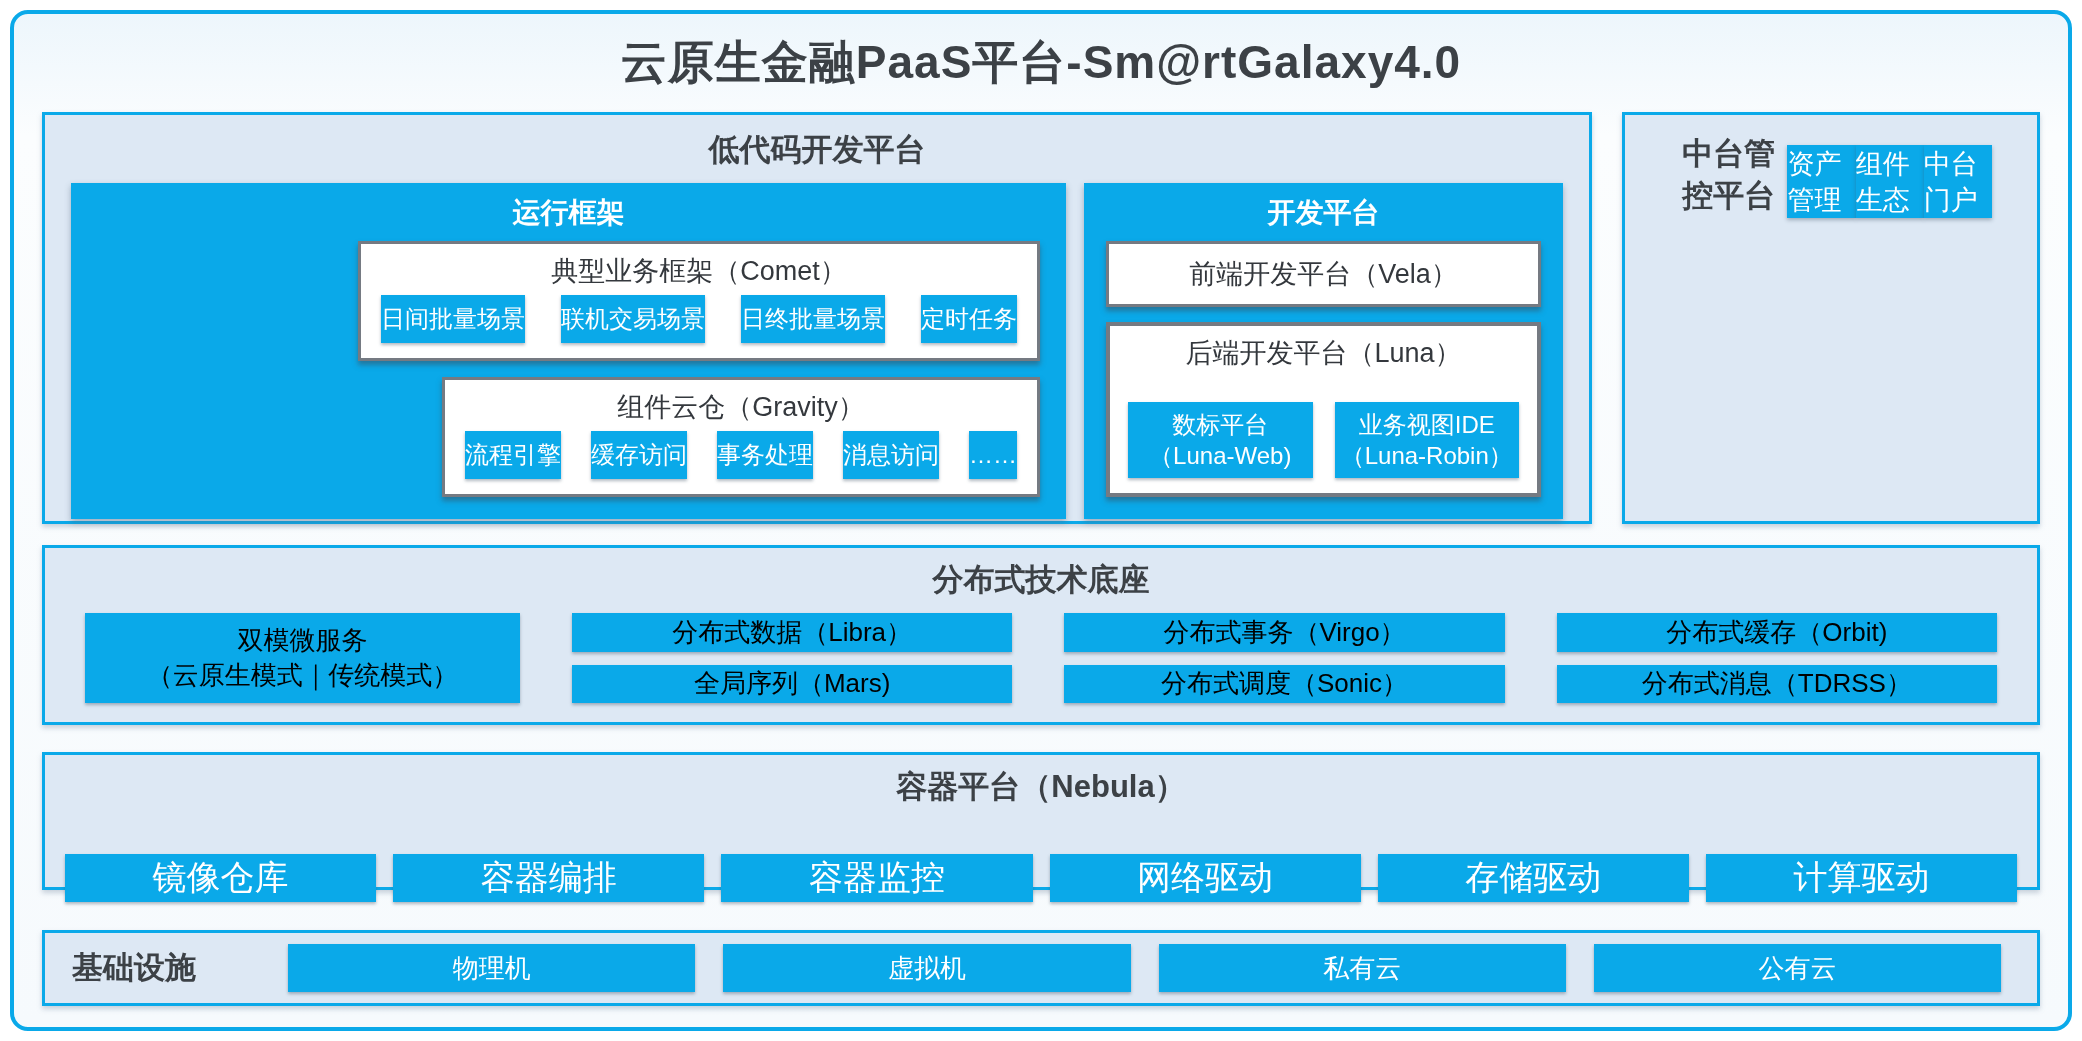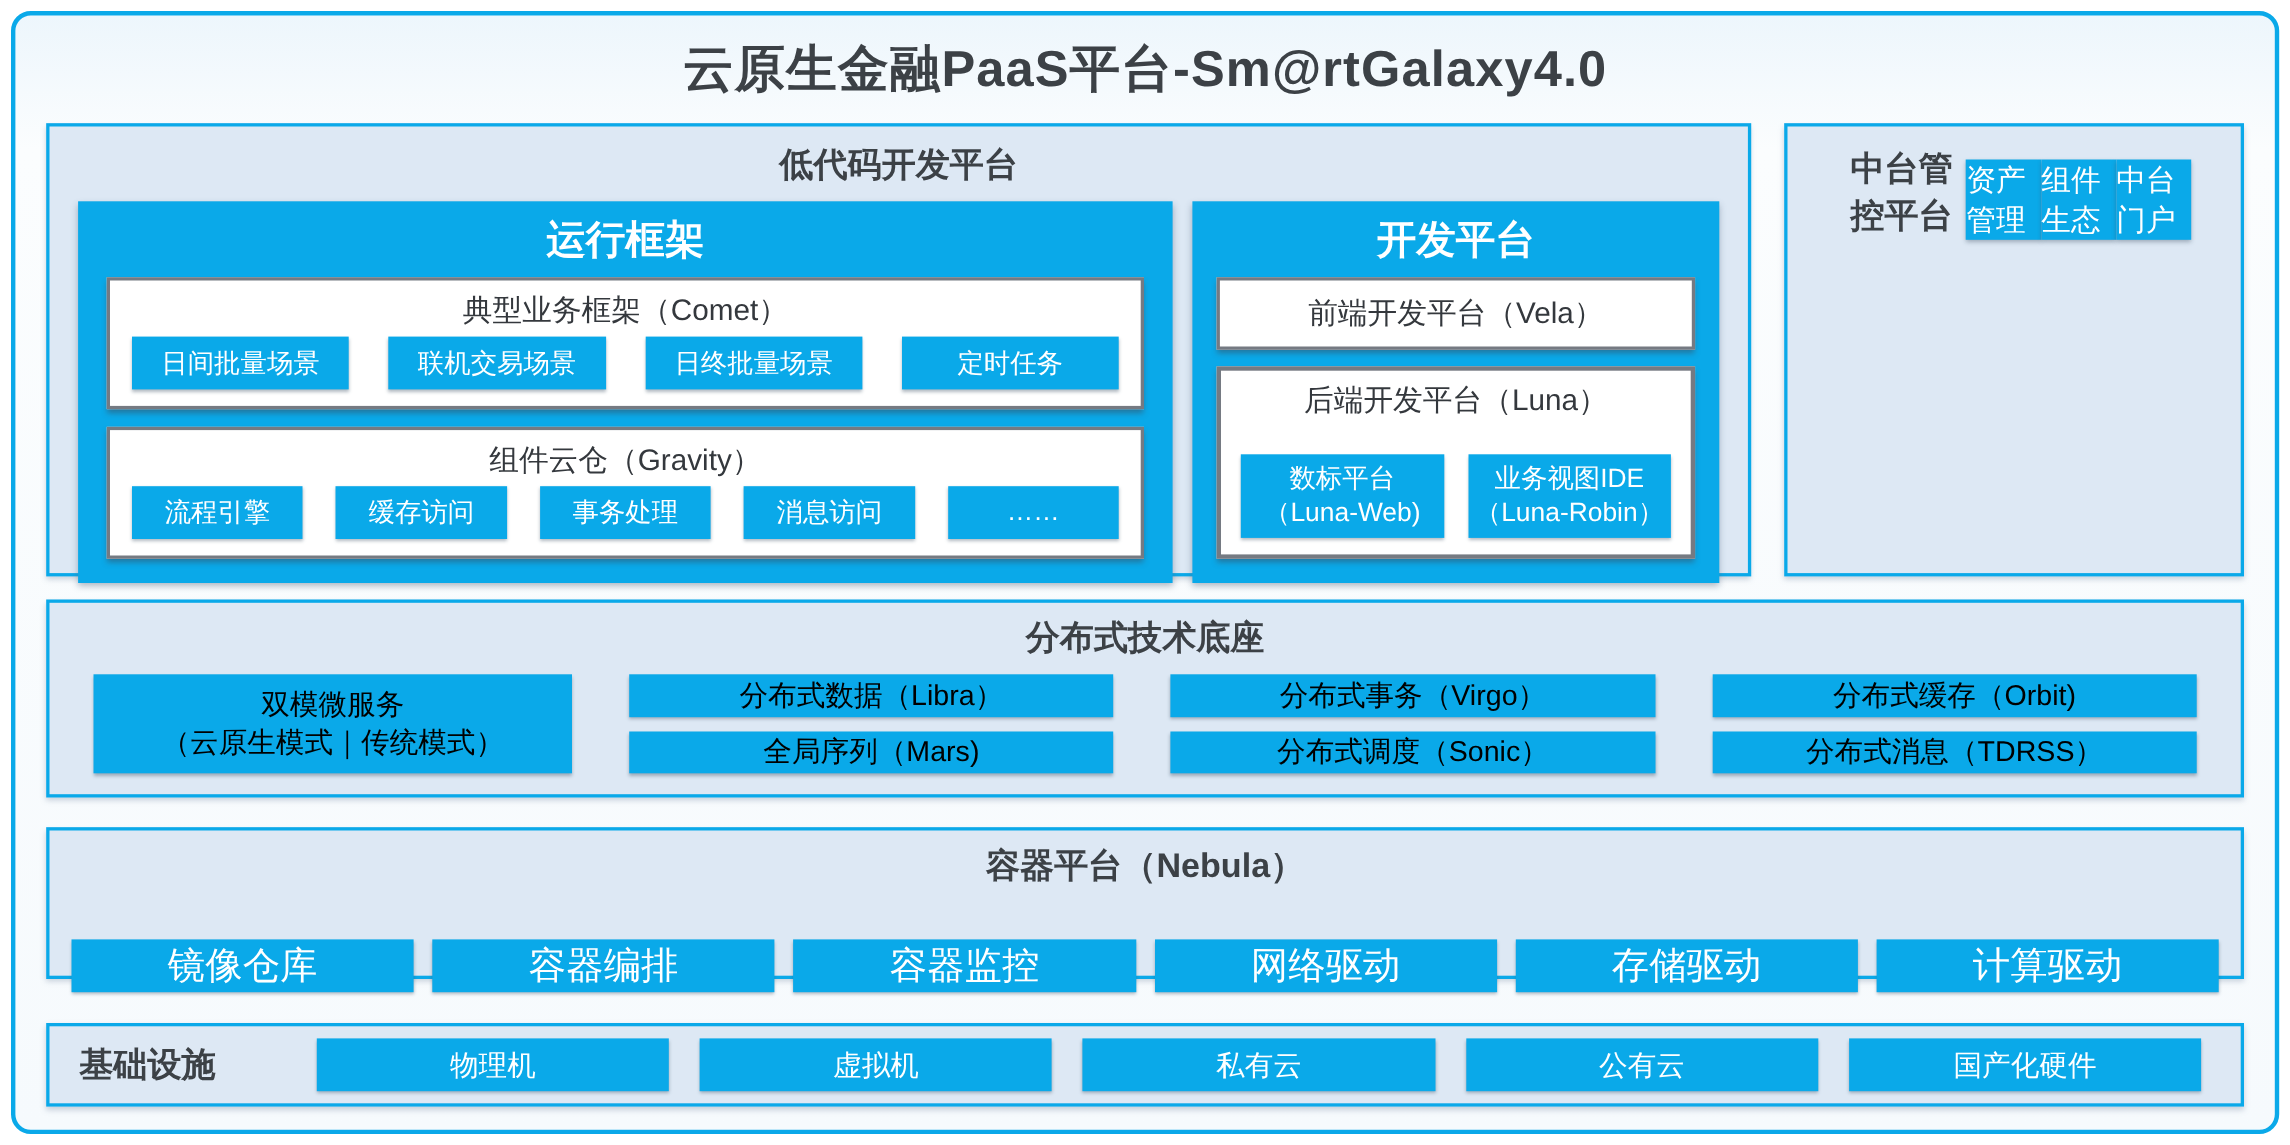--- a/index.html
+++ b/index.html
@@ -40,24 +40,24 @@
     padding:14px 0 12px;
   }
   .lowcode-body{flex:1;display:flex;gap:18px;padding:0 26px 24px;}
   .bluebox{
     background:var(--blue);display:flex;flex-direction:column;
     box-shadow:0 3px 6px rgba(80,100,125,.45);
   }
   .runtime{width:995px;}
   .devplat{flex:1;}
   .bluebox-header{
-    text-align:center;color:#fff;font-size:36px;font-weight:bold;
+    text-align:center;color:#fff;font-size:28px;font-weight:bold;
     padding:11px 0 9px;
   }
-  .runtime-body{flex:1;display:flex;flex-direction:column;gap:16px;padding:0 26px 22px;}
+  .runtime-body{flex:1;display:flex;flex-direction:column;gap:16px;padding:0 26px 22px;align-items:flex-end;}
   .whitebox{
     flex:1;background:#fff;border:3px solid var(--gray-border);
     box-shadow:0 4px 5px rgba(60,70,85,.5);
     display:flex;flex-direction:column;
   }
   .whitebox-title{text-align:center;color:#34383d;font-size:27px;padding:9px 10px 4px;}
   .chips-row{display:flex;padding:2px 20px 15px;align-items:flex-end;flex:1;}
   .chips-row.comet{gap:36px;}
   .chips-row.gravity{gap:30px;}
   .chip{
@@ -225,18 +225,17 @@
       </div>
     </div>
 
     <div class="band band-infra">
       <div class="infra-label">基础设施</div>
       <div class="infra-chips">
         <div class="infra-chip">物理机</div>
         <div class="infra-chip">虚拟机</div>
         <div class="infra-chip">私有云</div>
         <div class="infra-chip">公有云</div>
-        <div class="infra-chip">国产化硬件</div>
       </div>
     </div>
 
   </div>
 </div>
 
 </body></html>

